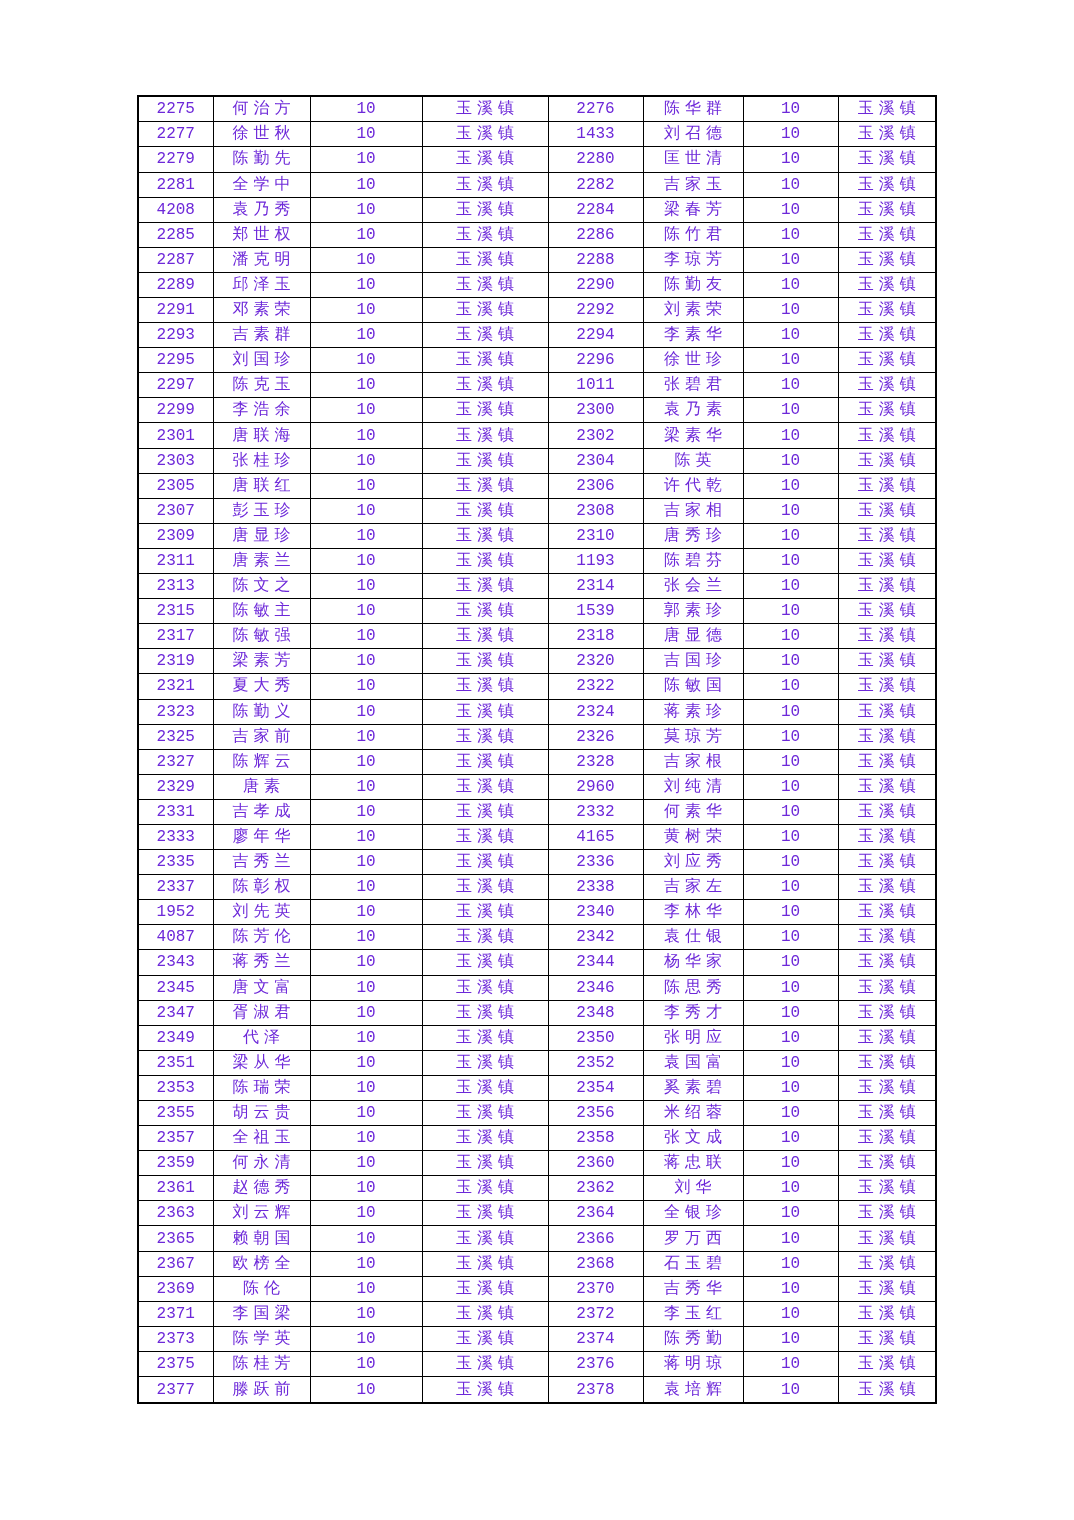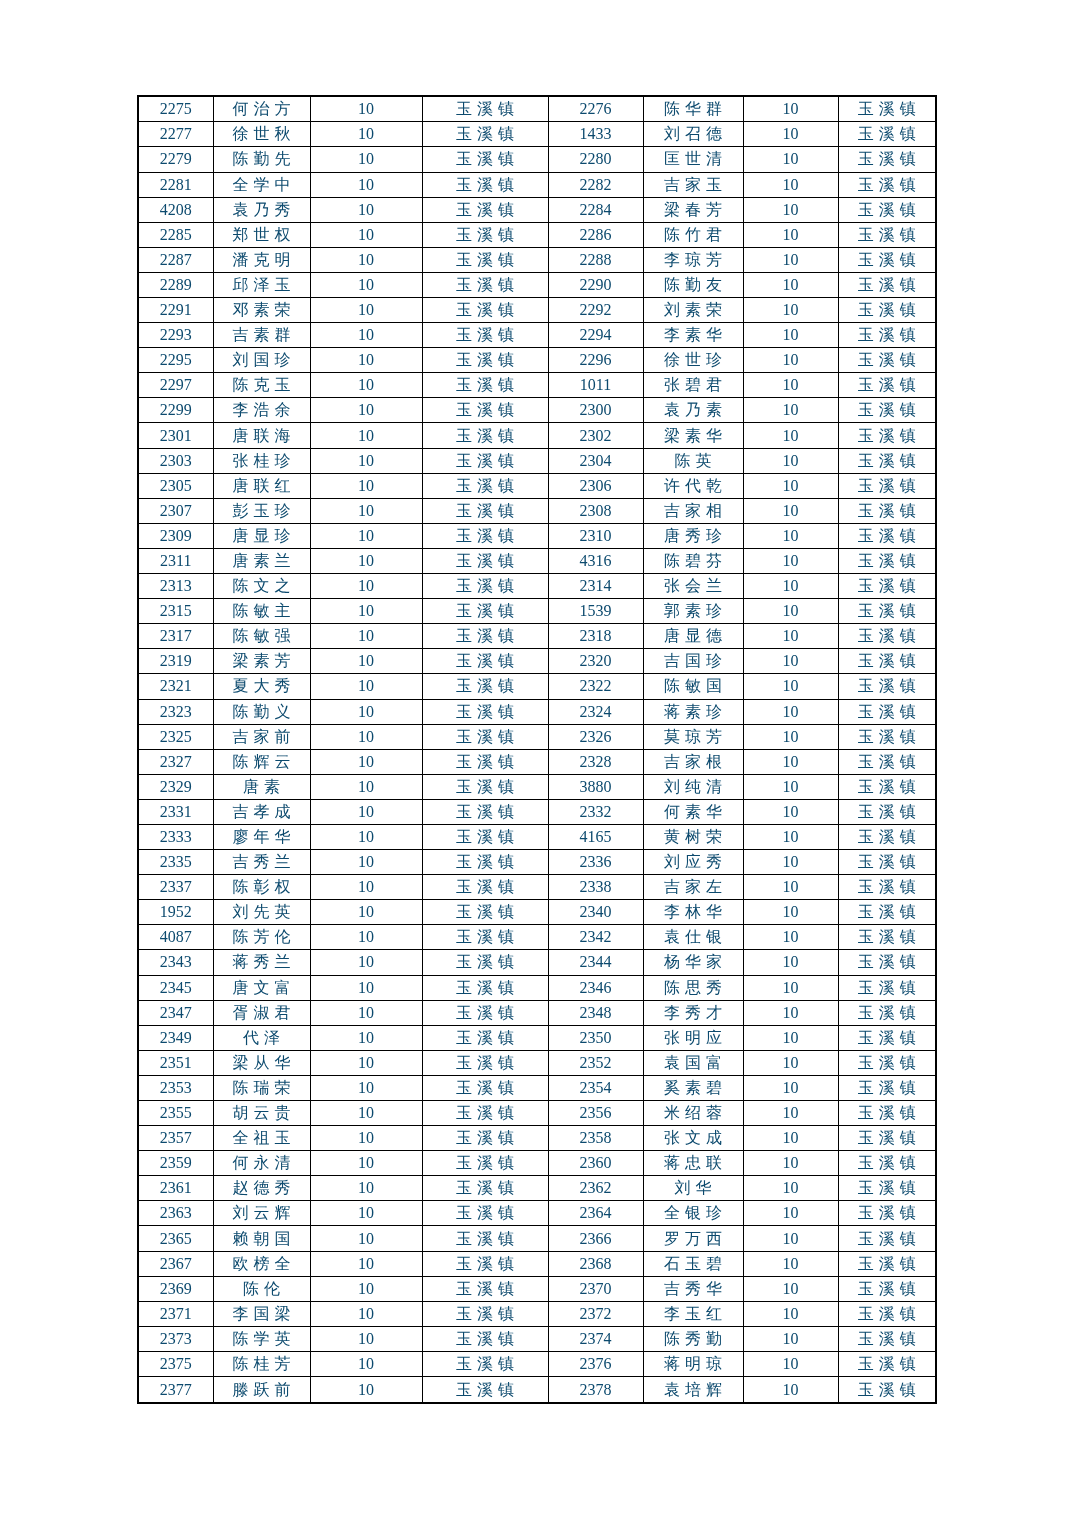--- a/index.html
+++ b/index.html
@@ -6,22 +6,22 @@
     margin: 0;
     padding: 0;
     background: #ffffff;
   }
   .page {
     position: relative;
     width: 1074px;
     height: 1520px;
     background: #ffffff;
     overflow: hidden;
-    font-family: Liberation Serif, serif;
-    color: #0c4a6e;
+    font-family: Liberation Mono, monospace;
+    color: #6d28d9;
   }
   table.roster {
     position: absolute;
     left: 137px;
     top: 95px;
     width: 799px;
     height: 1309px;
     border-collapse: collapse;
     table-layout: fixed;
     border: 2px solid #000000;
@@ -247,21 +247,21 @@
           <td class="num">2310</td>
           <td class="cjk">唐秀珍</td>
           <td class="num">10</td>
           <td class="cjk">玉溪镇</td>
         </tr>
         <tr>
           <td class="num">2311</td>
           <td class="cjk">唐素兰</td>
           <td class="num">10</td>
           <td class="cjk">玉溪镇</td>
-          <td class="num">4316</td>
+          <td class="num">1193</td>
           <td class="cjk">陈碧芬</td>
           <td class="num">10</td>
           <td class="cjk">玉溪镇</td>
         </tr>
         <tr>
           <td class="num">2313</td>
           <td class="cjk">陈文之</td>
           <td class="num">10</td>
           <td class="cjk">玉溪镇</td>
           <td class="num">2314</td>
@@ -337,21 +337,21 @@
           <td class="num">2328</td>
           <td class="cjk">吉家根</td>
           <td class="num">10</td>
           <td class="cjk">玉溪镇</td>
         </tr>
         <tr>
           <td class="num">2329</td>
           <td class="cjk">唐素</td>
           <td class="num">10</td>
           <td class="cjk">玉溪镇</td>
-          <td class="num">3880</td>
+          <td class="num">2960</td>
           <td class="cjk">刘纯清</td>
           <td class="num">10</td>
           <td class="cjk">玉溪镇</td>
         </tr>
         <tr>
           <td class="num">2331</td>
           <td class="cjk">吉孝成</td>
           <td class="num">10</td>
           <td class="cjk">玉溪镇</td>
           <td class="num">2332</td>

